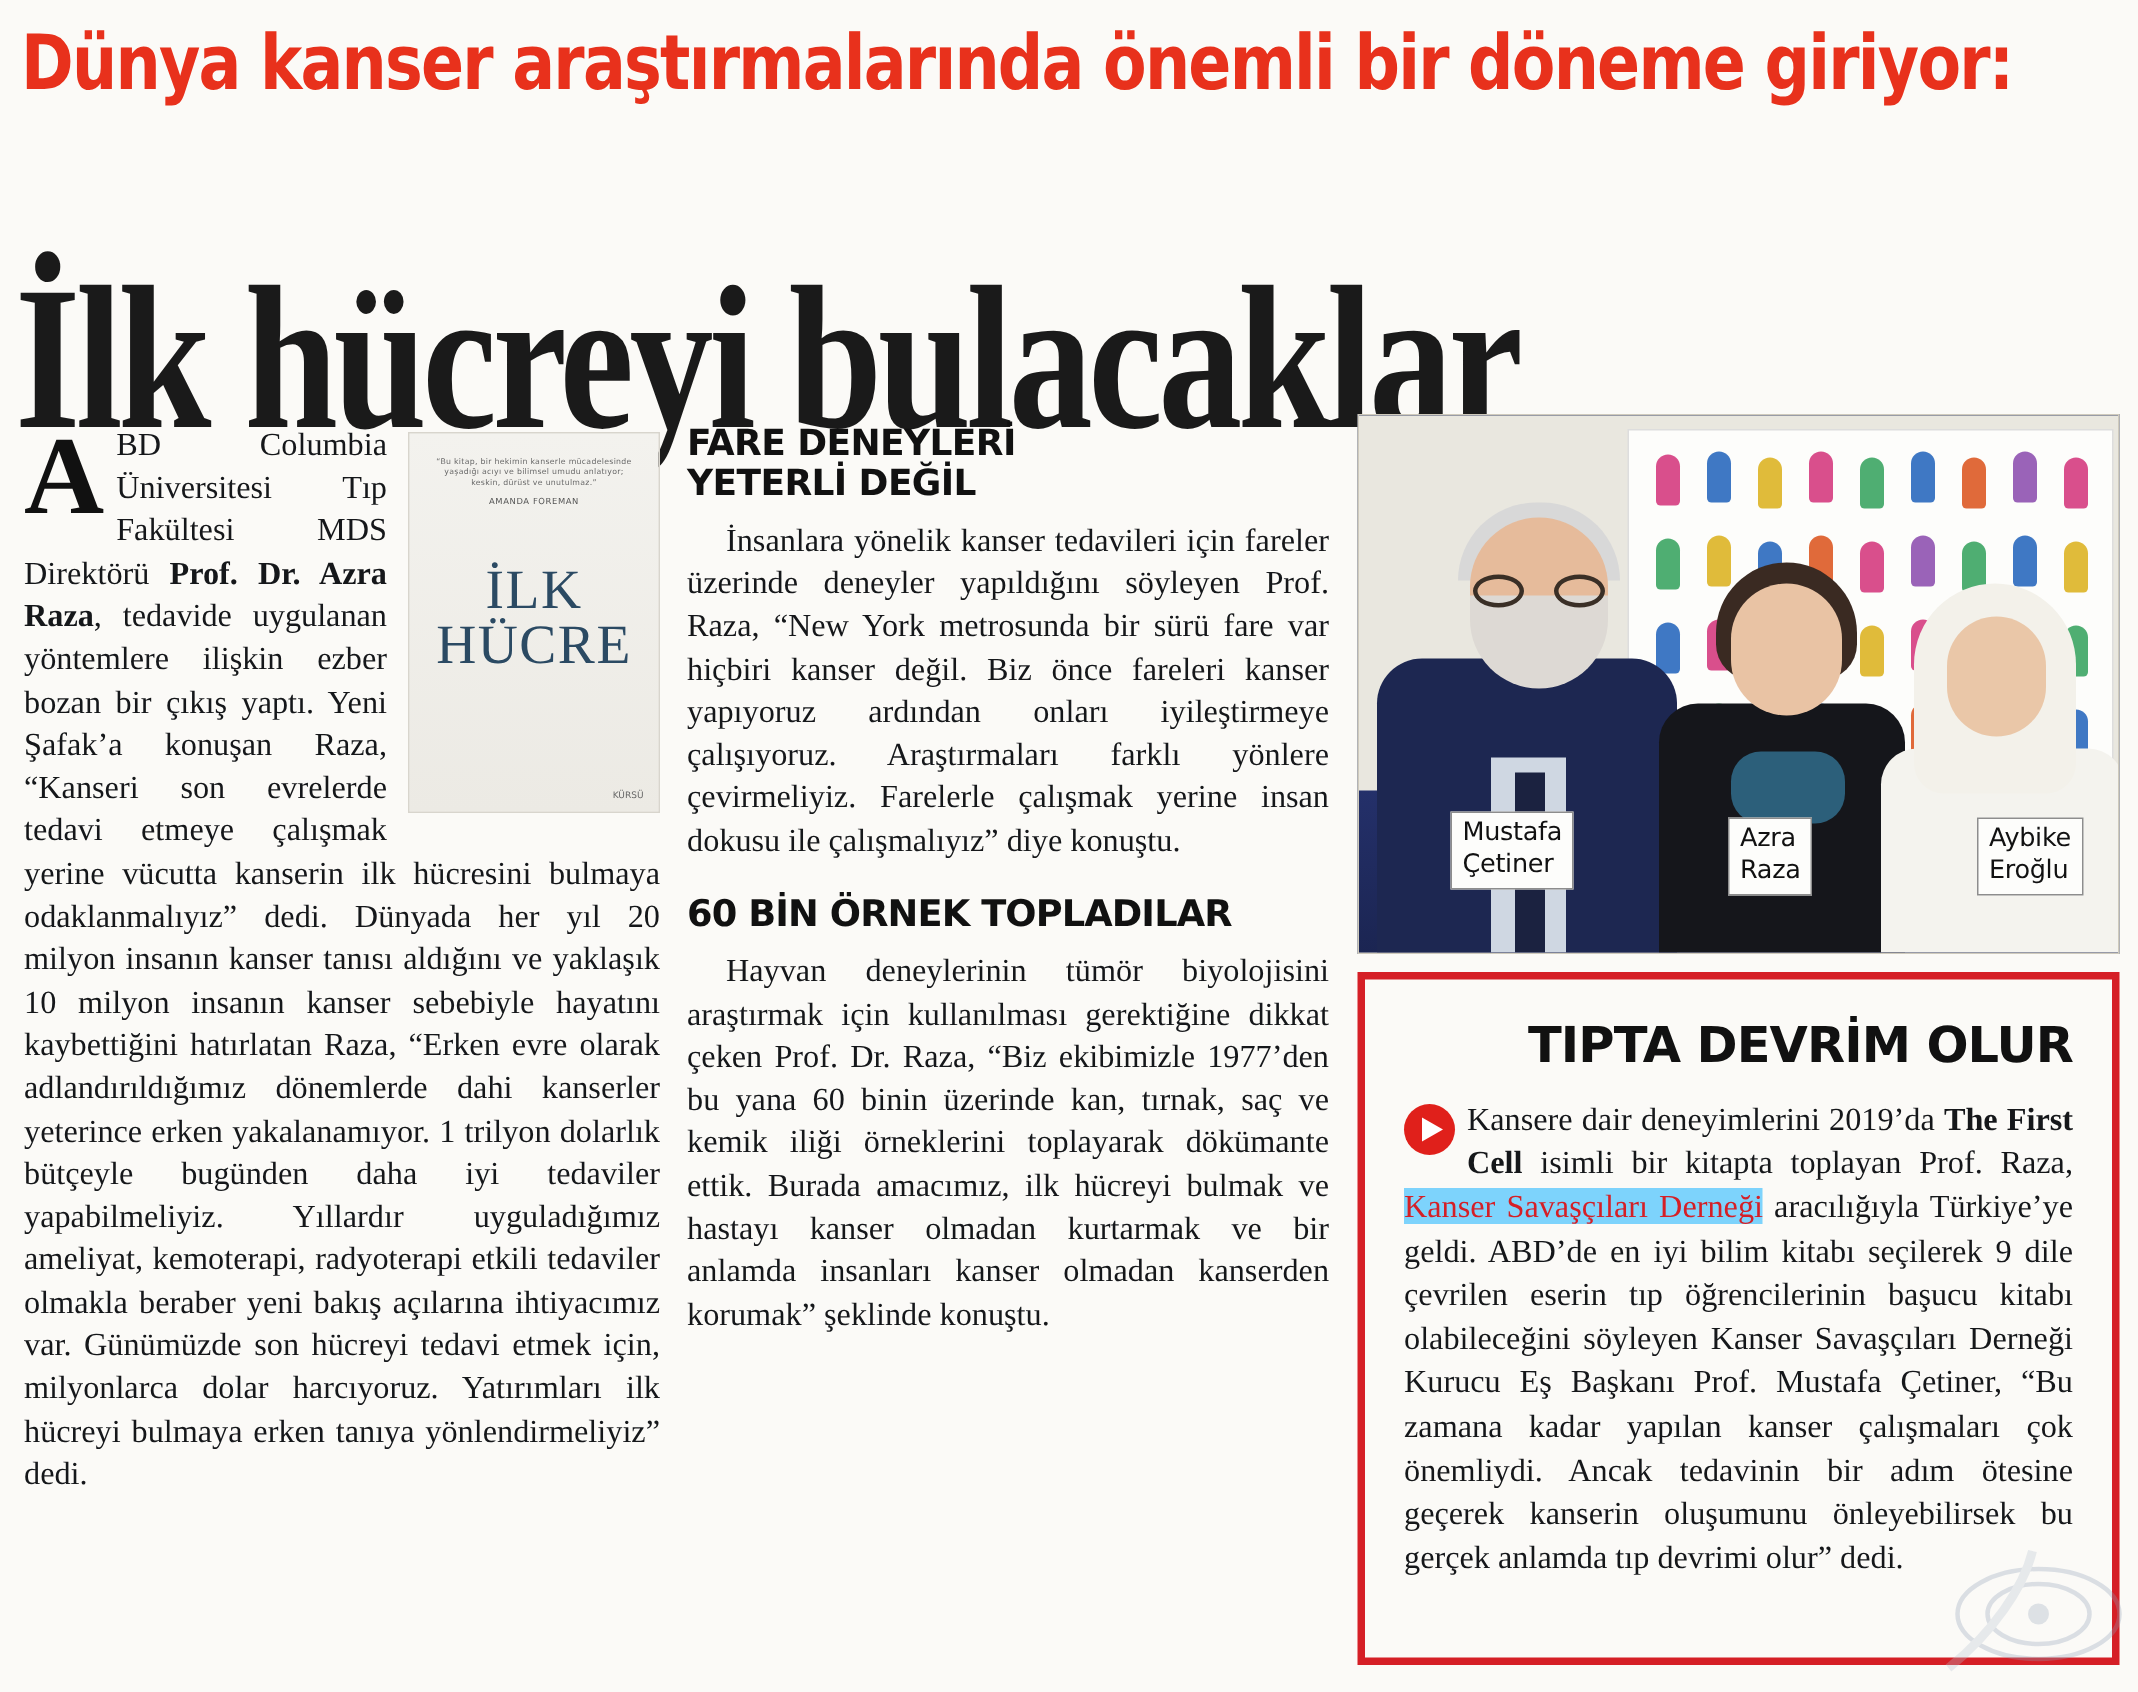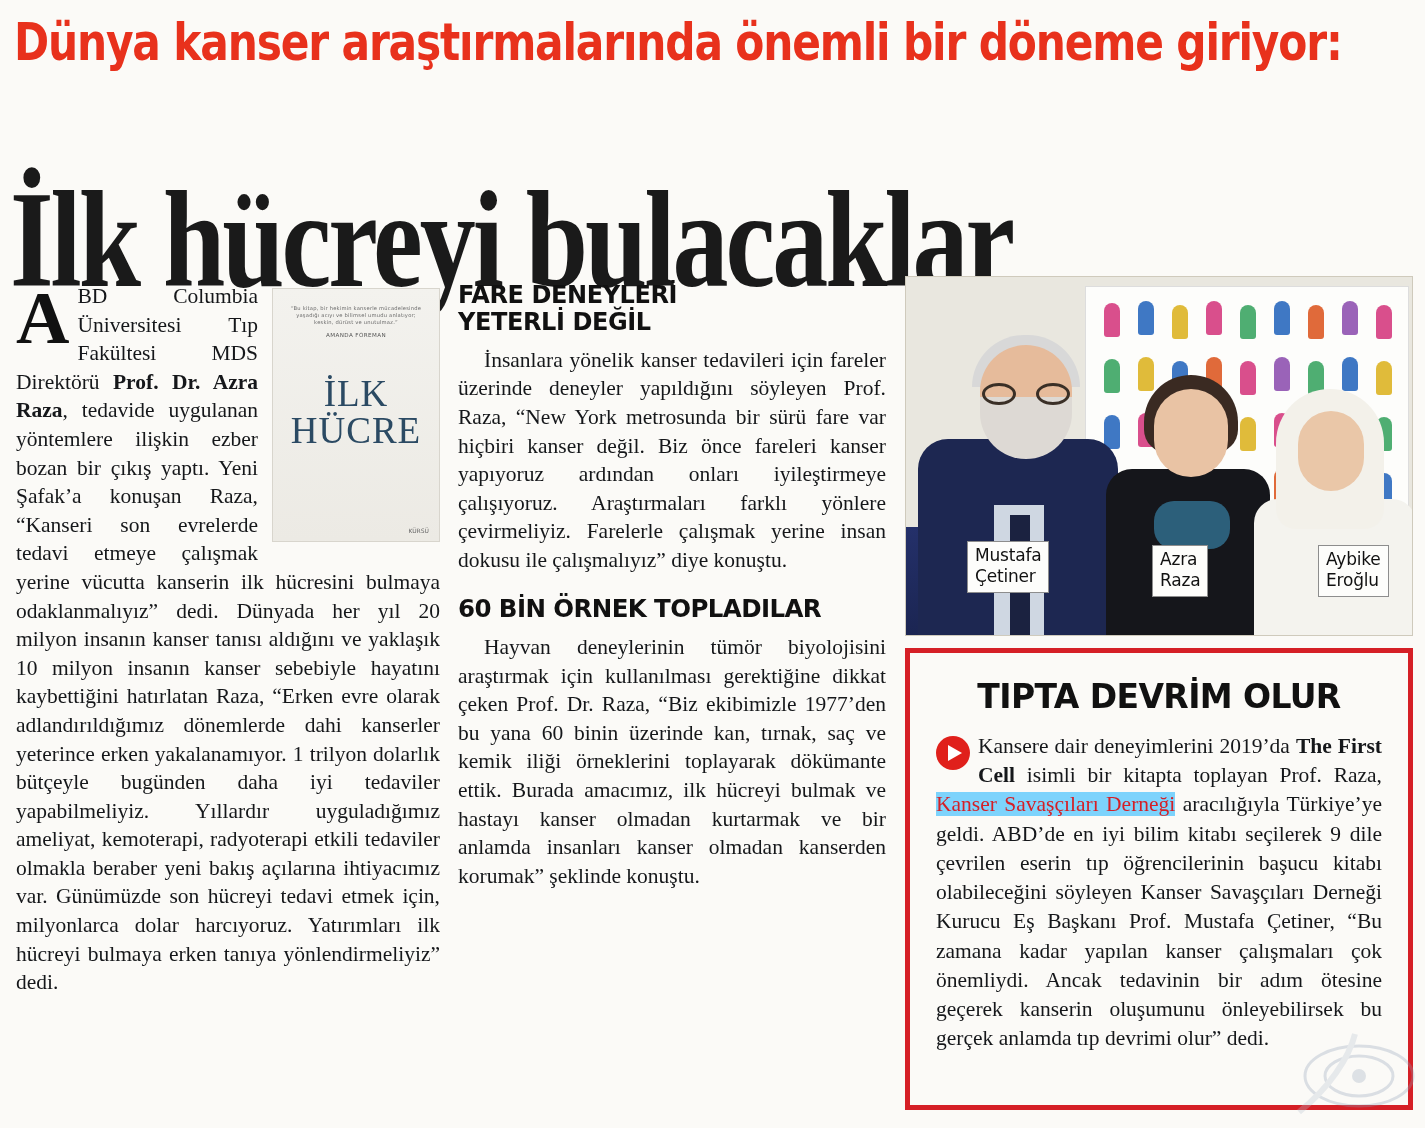--- a/index.html
+++ b/index.html
@@ -289,21 +289,21 @@
     border: 5px solid #d51f26;
     background: #fbfaf7;
   }
   .redbox .inner { padding: 24px 26px 12px 26px; }
   .redbox h2 {
     margin: 0 0 16px 0;
     font-family: "DejaVu Sans", sans-serif;
     font-weight: bold;
     font-size: 33px;
     letter-spacing: -0.6px;
-    text-align: center;
+    text-align: right;
     color: #111;
   }
   .redbox p {
     margin: 0;
     font-size: 21.5px;
     line-height: 1.36;
     text-align: justify;
     color: #15171a;
   }
   .playicon {

